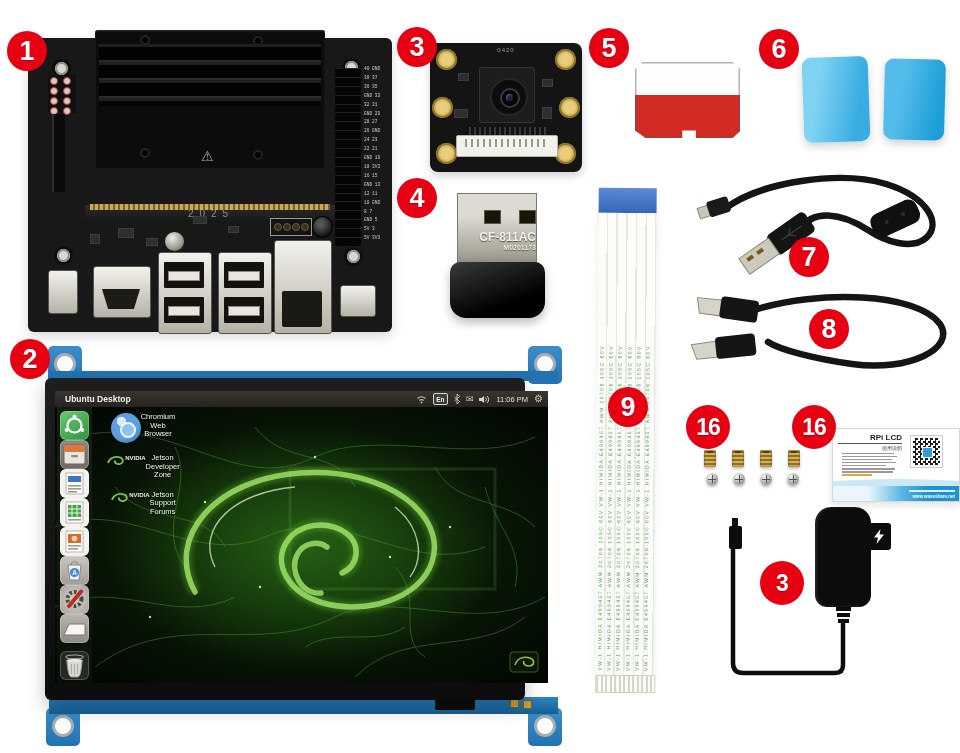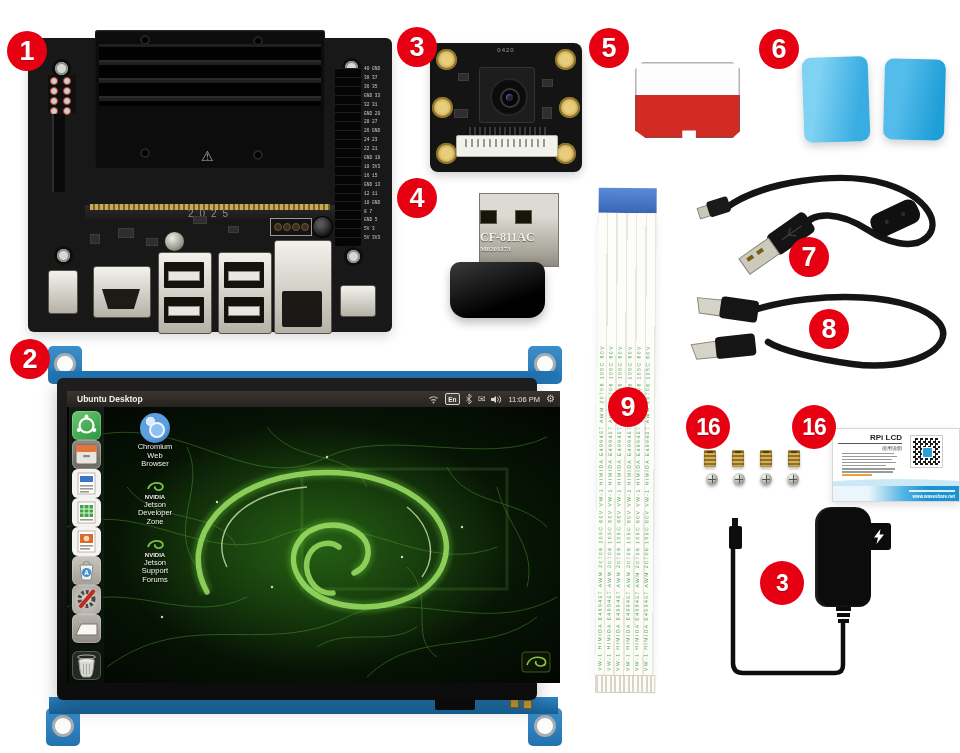--- a/index.html
+++ b/index.html
@@ -56,21 +56,21 @@
   #lcd{position:absolute;left:45px;top:345px;width:517px;height:405px;}
   .dtab{position:absolute;width:34px;height:38px;background:linear-gradient(180deg,#3c8ecb,#2272ae);
     border-radius:5px;z-index:1;}
   .dtab .hole{display:block;width:16px;height:16px;border-radius:50%;background:#fcfcfa;
     border:3px solid #a7adb0;margin:7px auto 0;}
   .dstrip{position:absolute;left:4px;width:509px;z-index:2;}
   #dstrip-top{top:26px;height:10px;background:#2273b2;}
   #dstrip-bot{top:352px;height:17px;background:linear-gradient(180deg,#2b84c4,#175f94);}
   #dffc{position:absolute;left:390px;top:350px;width:40px;height:15px;background:#0c0c0c;border-radius:2px;z-index:3;}
   .goldpad{position:absolute;width:7px;height:7px;background:#caa23c;border:1px solid #7c611e;z-index:3;}
-  #bezel{position:absolute;left:12px;top:33px;width:480px;height:322px;z-index:4;border-radius:6px;
+  #bezel{position:absolute;left:0;top:33px;width:480px;height:322px;z-index:4;border-radius:6px;
     background:linear-gradient(180deg,#1e1e1e,#0c0c0c);box-shadow:0 8px 18px rgba(0,0,0,.25);}
   #screen{position:absolute;left:10px;top:13px;width:493px;height:292px;background:#000;overflow:hidden;}
   #wallpaper{position:absolute;left:0;top:16px;width:493px;height:276px;}
   
   #menubar{position:absolute;left:0;top:0;width:100%;height:16px;z-index:6;
     background:linear-gradient(180deg,#39352f,#262320);display:flex;align-items:center;}
   #menubar .title{margin-left:10px;font-size:8.5px;font-weight:700;color:#f2f1ef;}
   #tray{position:absolute;right:5px;top:0;height:16px;display:flex;align-items:center;gap:6px;}
   .tico{display:flex;align-items:center;color:#d6d4cf;}
   #en-badge{width:13px;height:10px;border:1px solid #d8d6d2;border-radius:2px;background:rgba(255,255,255,.08);
@@ -78,21 +78,21 @@
   #clock{font-size:7.5px;color:#e4e2de;}
   .glyph{font-size:10px;line-height:10px;color:#cfcdc8;}
   
   #launcher{position:absolute;left:2px;top:16px;width:35px;height:276px;z-index:5;
     background:linear-gradient(180deg,rgba(28,40,28,.72),rgba(14,22,14,.6));}
   .tile{position:absolute;left:3px;width:29px;height:29px;border-radius:6px;
     box-shadow:inset 0 0 0 1px rgba(255,255,255,.22), 0 1px 2px rgba(0,0,0,.5);overflow:hidden;}
   
   #desk-icons{position:absolute;left:57px;top:22px;width:62px;z-index:5;display:flex;
     flex-direction:column;align-items:center;gap:11px;}
-  .dicon{display:flex;flex-direction:column;align-items:center;}
+  .dicon{display:flex;flex-direction:row;align-items:flex-start;}
   .dicon .lines{display:flex;flex-direction:column;align-items:center;}
   .dicon .lines span{font-size:7.5px;line-height:8.6px;color:#f3f3f1;text-shadow:0 1px 2px rgba(0,0,0,.95);}
   #chromium-ball{width:30px;height:30px;border-radius:50%;
     background:radial-gradient(circle at 35% 28%,#d9ecfc 0 16%,#5d9fe0 17% 58%,#2b66ad 100%);
     position:relative;box-shadow:0 1px 3px rgba(0,0,0,.7);}
   #chromium-ball::after{content:"";position:absolute;left:9px;top:9px;width:12px;height:12px;border-radius:50%;
     background:#8fc1f0;border:2px solid #eef6fe;}
   .nv-brand{font-size:6px;font-weight:700;color:#ececea;text-shadow:0 1px 1px #000;margin:1px 0;}
   
   #camera{position:absolute;left:430px;top:43px;width:152px;height:129px;background:#141414;
@@ -108,23 +108,23 @@
     background:#06060a;border:2px solid #3a3a3a;}
   .lens3{position:absolute;left:4px;top:4px;width:7px;height:7px;border-radius:50%;
     background:#23233f;box-shadow:inset 1px 1px 1px #5a5a8a;}
   #cam-teeth{position:absolute;left:36px;top:84px;width:80px;height:8px;
     background:repeating-linear-gradient(90deg,#111 0 3px,#3a3a3a 3px 5px);}
   #cam-ffc{position:absolute;left:26px;top:92px;width:100px;height:20px;background:#f2f1ea;
     border:1px solid #b5b2a6;border-radius:2px;}
   #cam-ffc i{position:absolute;left:8px;right:8px;top:3px;height:8px;
     background:repeating-linear-gradient(90deg,#9a9a90 0 2px,#f5f5f0 2px 6px);}
   
-  #wifi-plug{position:absolute;left:479px;top:193px;width:78px;height:72px;
+  #wifi-plug{position:absolute;left:457px;top:193px;width:78px;height:72px;
     background:linear-gradient(180deg,#dcdad3 0 30%,#a9a69c 80%,#8e8b81);border:1px solid #7a786e;
-    display:flex;flex-direction:column;align-items:flex-start;font-family:Liberation Serif, serif;}
+    display:flex;flex-direction:column;align-items:flex-end;}
   .wslots{display:flex;gap:18px;margin-top:16px;}
   .wslots i{width:15px;height:12px;background:#171408;border:1px solid #5c5744;}
   #wifi-model{margin-top:6px;font-size:12px;font-weight:700;color:#f4f2ea;text-shadow:0 1px 1px #56544a;}
   #wifi-serial{font-size:7px;font-weight:700;color:#efede4;text-shadow:0 1px 1px #56544a;}
   #wifi-body{position:absolute;left:450px;top:262px;width:95px;height:56px;border-radius:10px 10px 16px 16px;
     background:linear-gradient(160deg,#3a3a3a,#000 70%);box-shadow:0 5px 10px rgba(0,0,0,.25);}
   
   #sdcard{position:absolute;left:635px;top:62px;width:105px;height:76px;
     background:linear-gradient(180deg,#fdfdfd 0 44%,#d22b23 44% 100%);
     clip-path:polygon(0 10%,7% 0,93% 0,100% 9%,100% 91%,93% 100%,58% 100%,58% 90%,45% 90%,45% 100%,10% 100%,0 90%);

